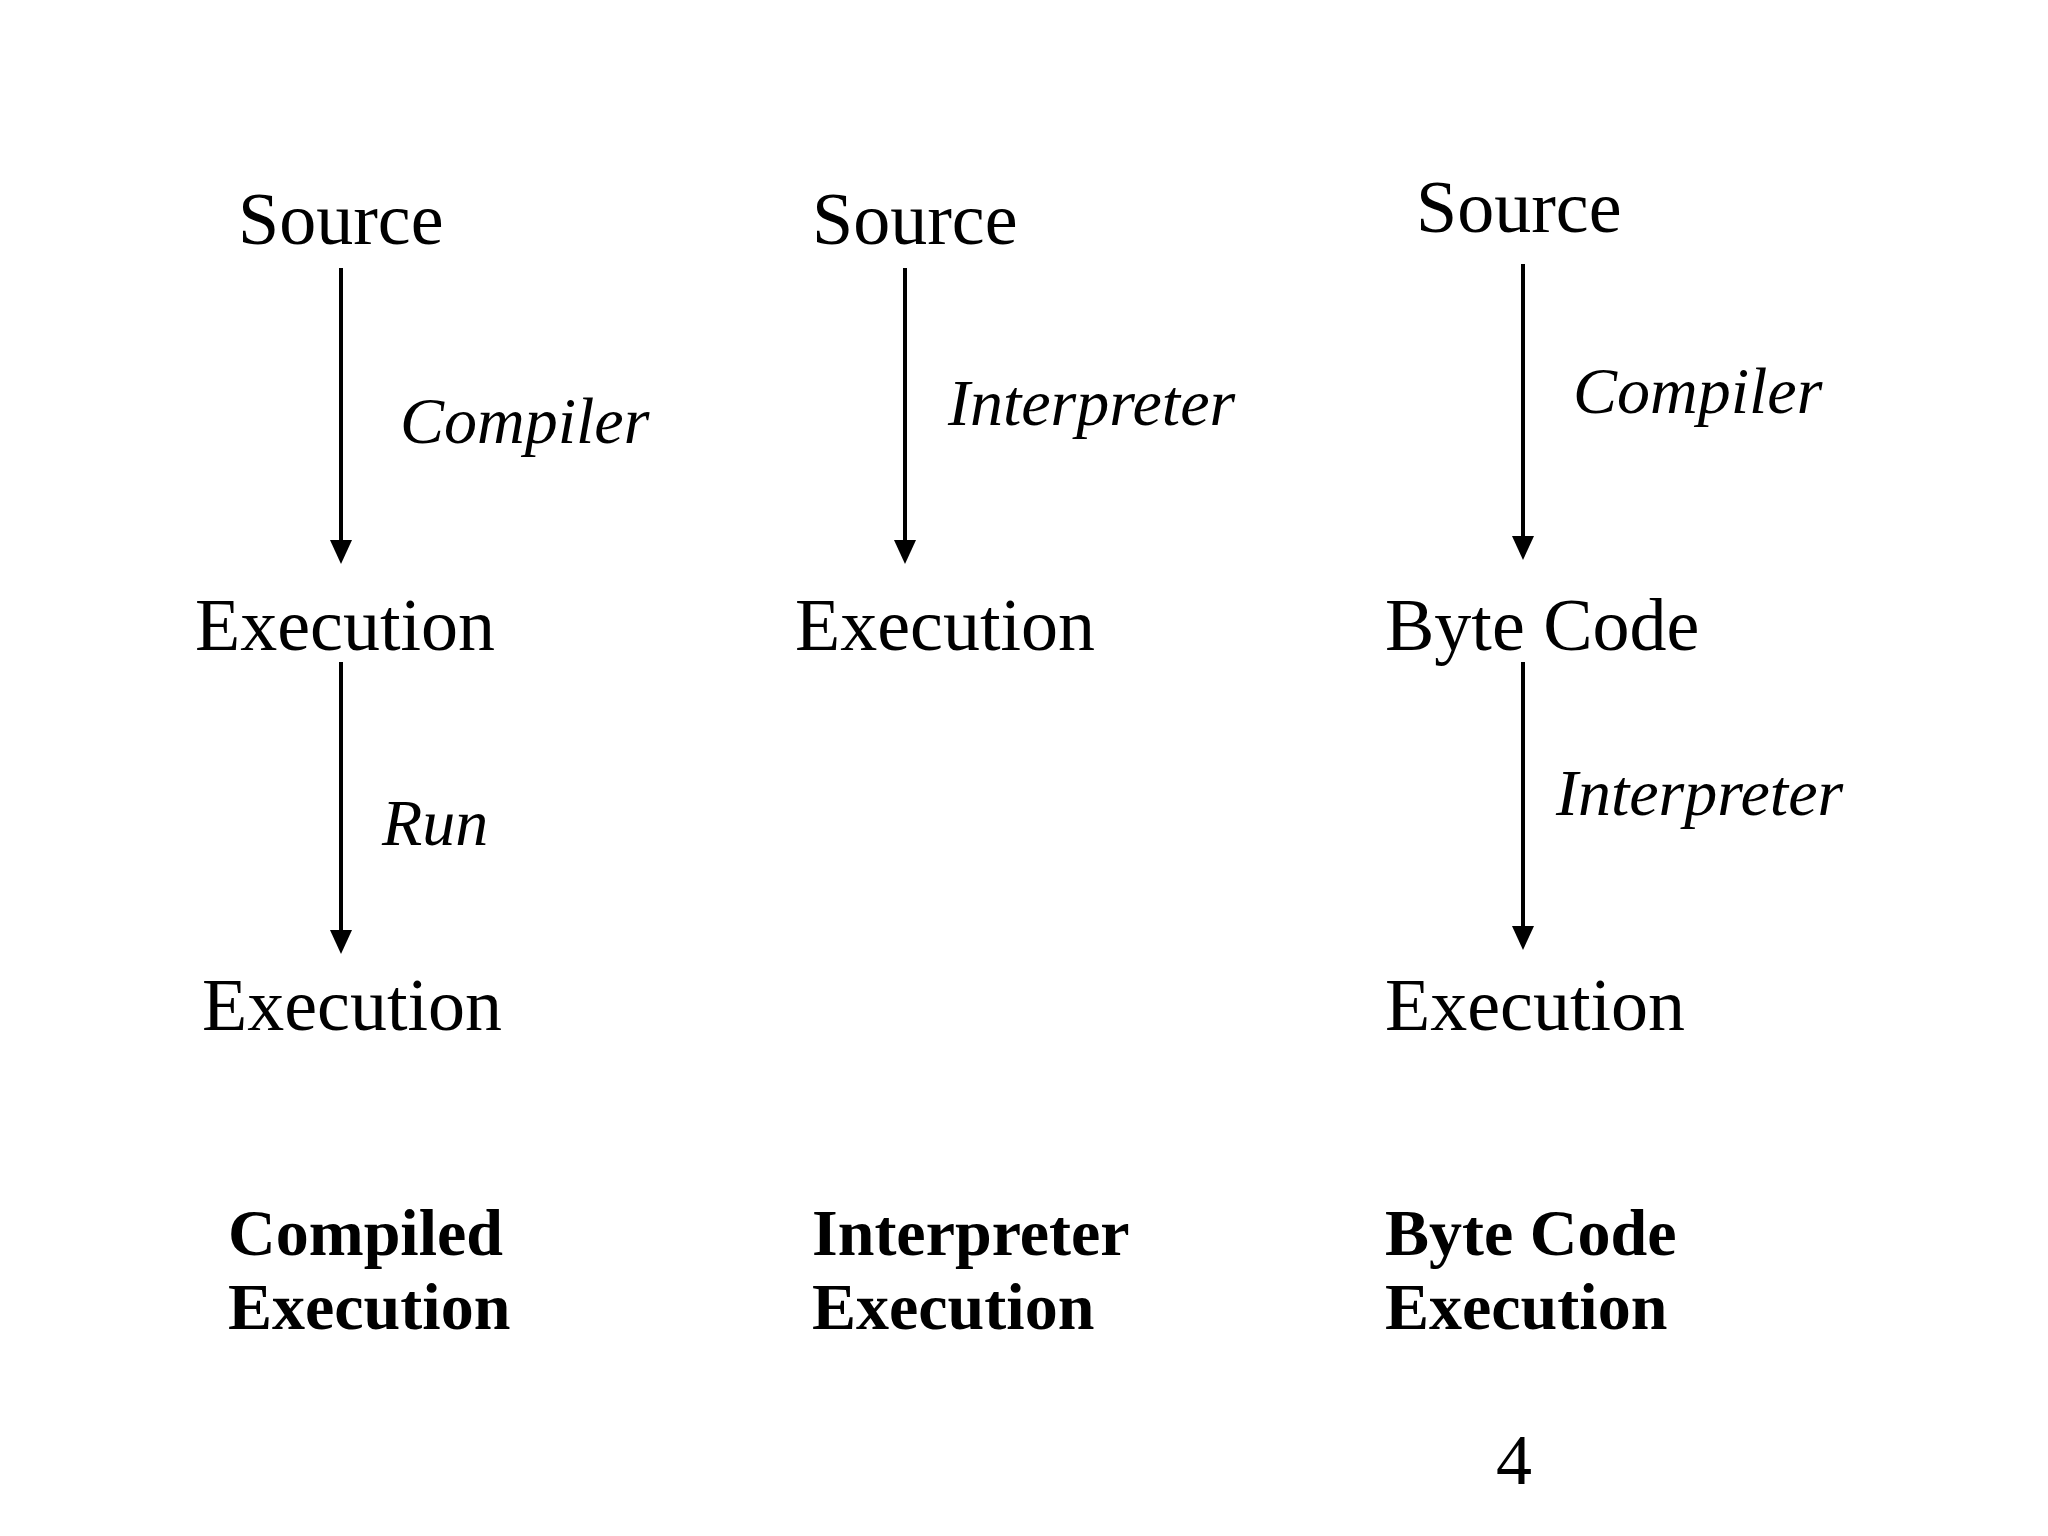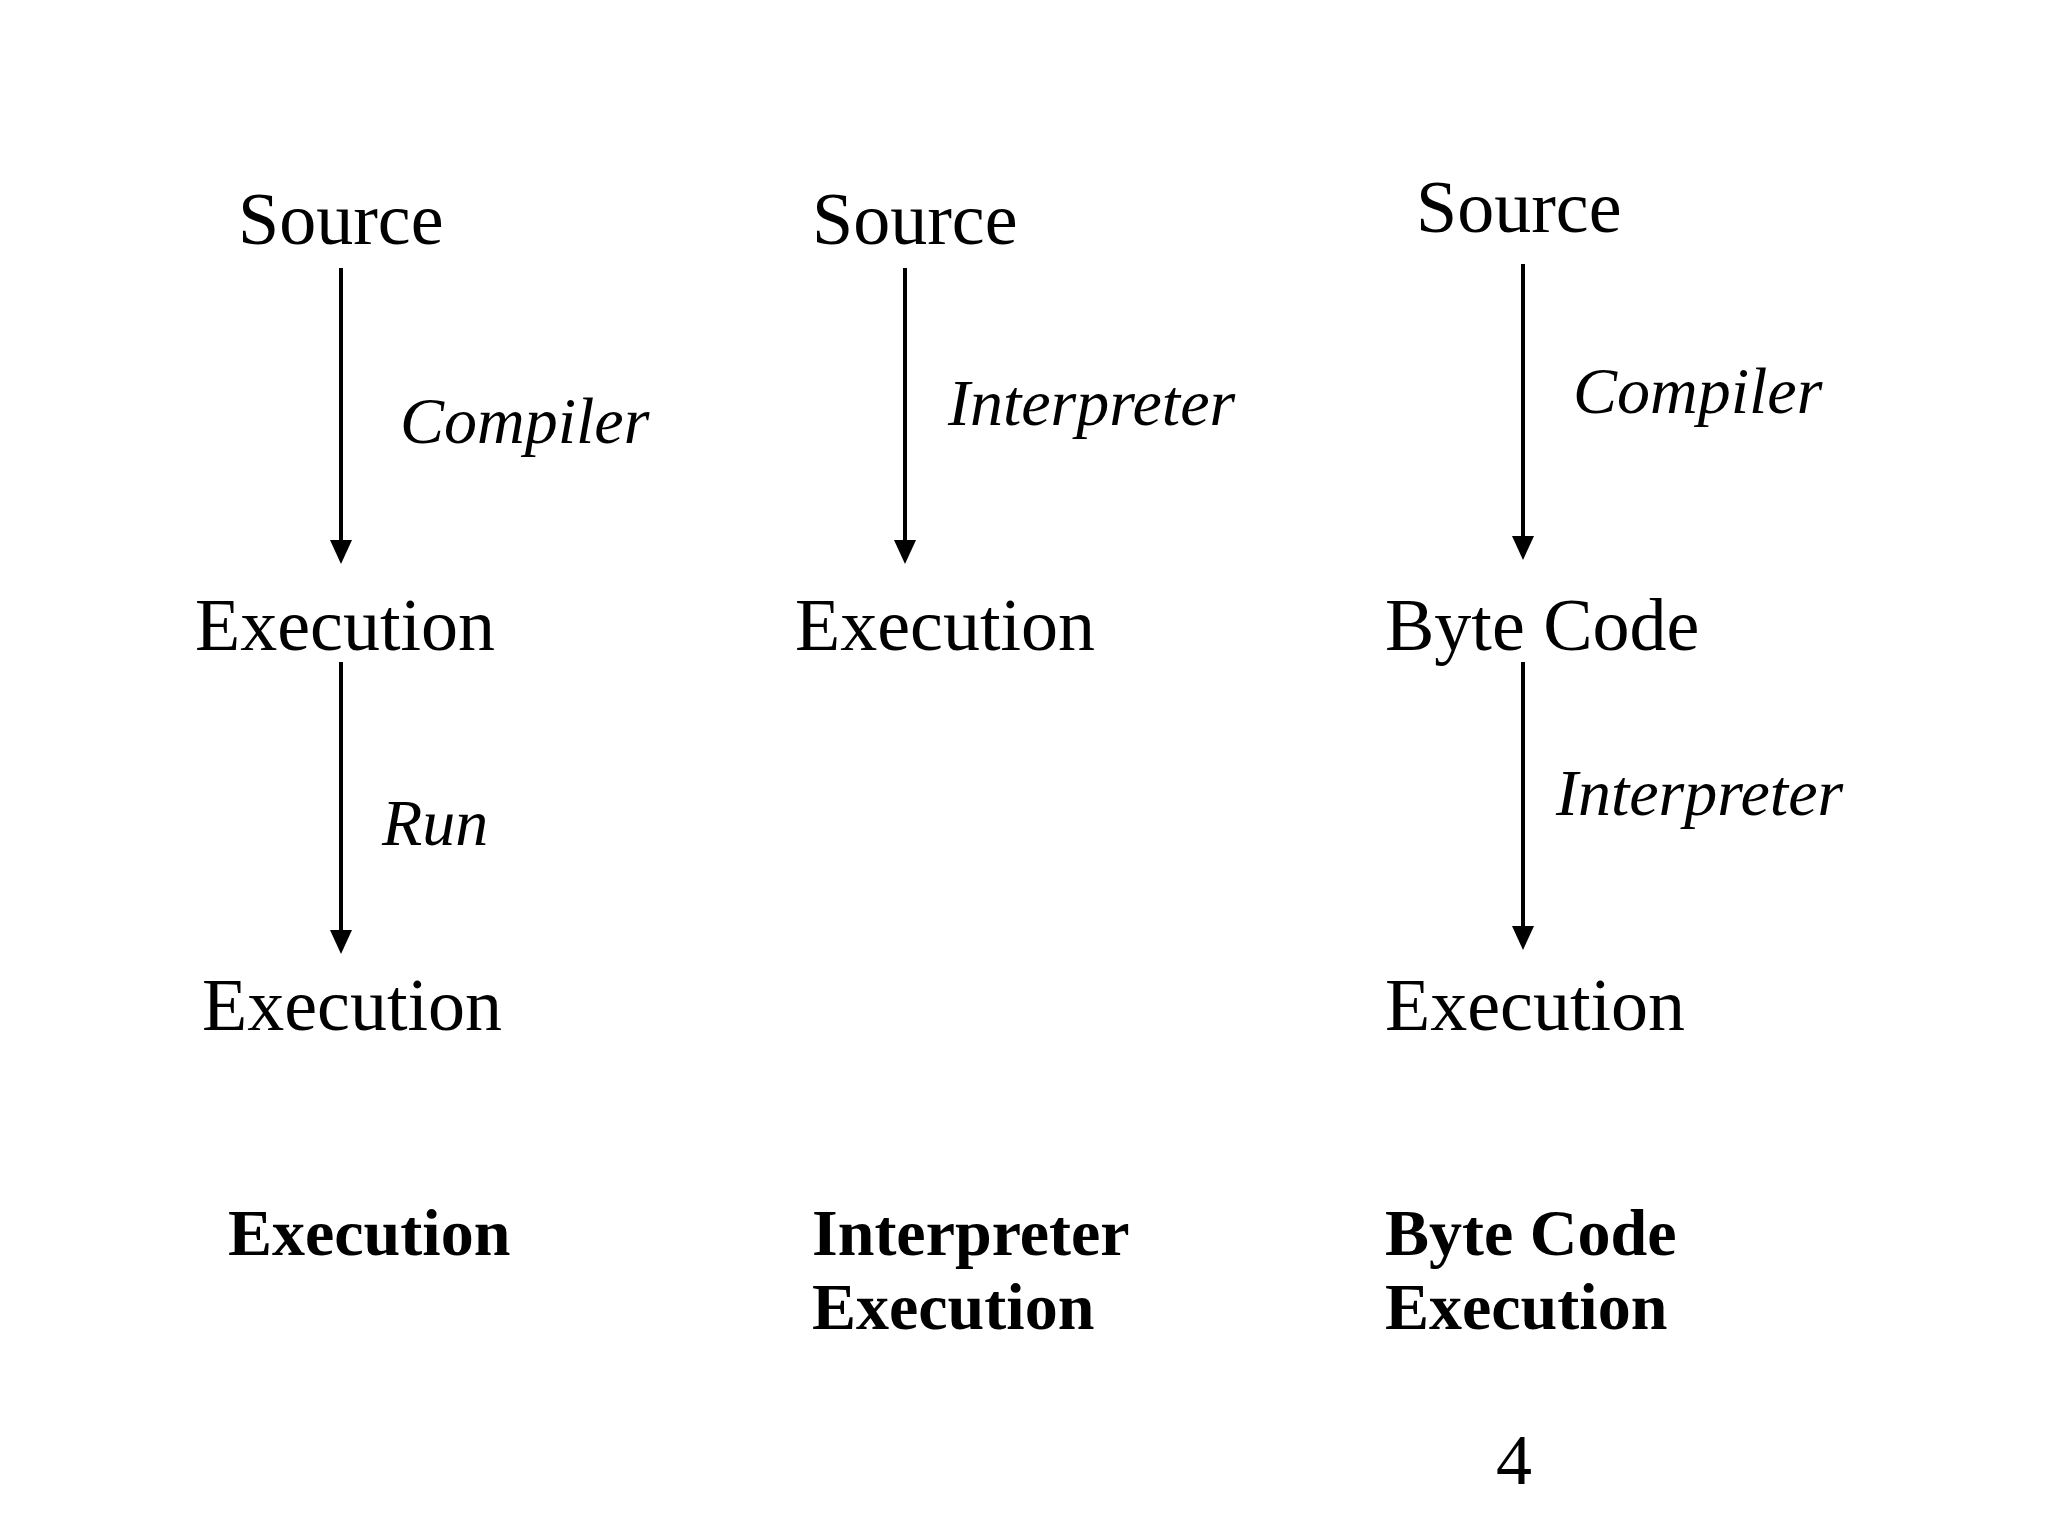--- a/index.html
+++ b/index.html
@@ -80,20 +80,21 @@
   <svg class="arrow" style="left:325px; top:662px;" width="34" height="300" viewBox="0 0 34 300">
     <line x1="16" y1="0" x2="16" y2="272" stroke="#000000" stroke-width="4"></line>
     <polygon points="5,268 27,268 16,292" fill="#000000"></polygon>
   </svg>
 
   <div class="edge-label" style="left:382px; top:790px;">Run</div>
 
   <div class="node" style="left:202px; top:968px;">Execution</div>
 
   <div class="caption" style="left:228px; top:1196px;">
+    <span class="cap-line">Compiled</span>
     <span class="cap-line">Execution</span>
   </div>
 
   <div class="node" style="left:812px; top:182px;">Source</div>
 
   <svg class="arrow" style="left:889px; top:268px;" width="34" height="300" viewBox="0 0 34 300">
     <line x1="16" y1="0" x2="16" y2="276" stroke="#000000" stroke-width="4"></line>
     <polygon points="5,272 27,272 16,296" fill="#000000"></polygon>
   </svg>
 

